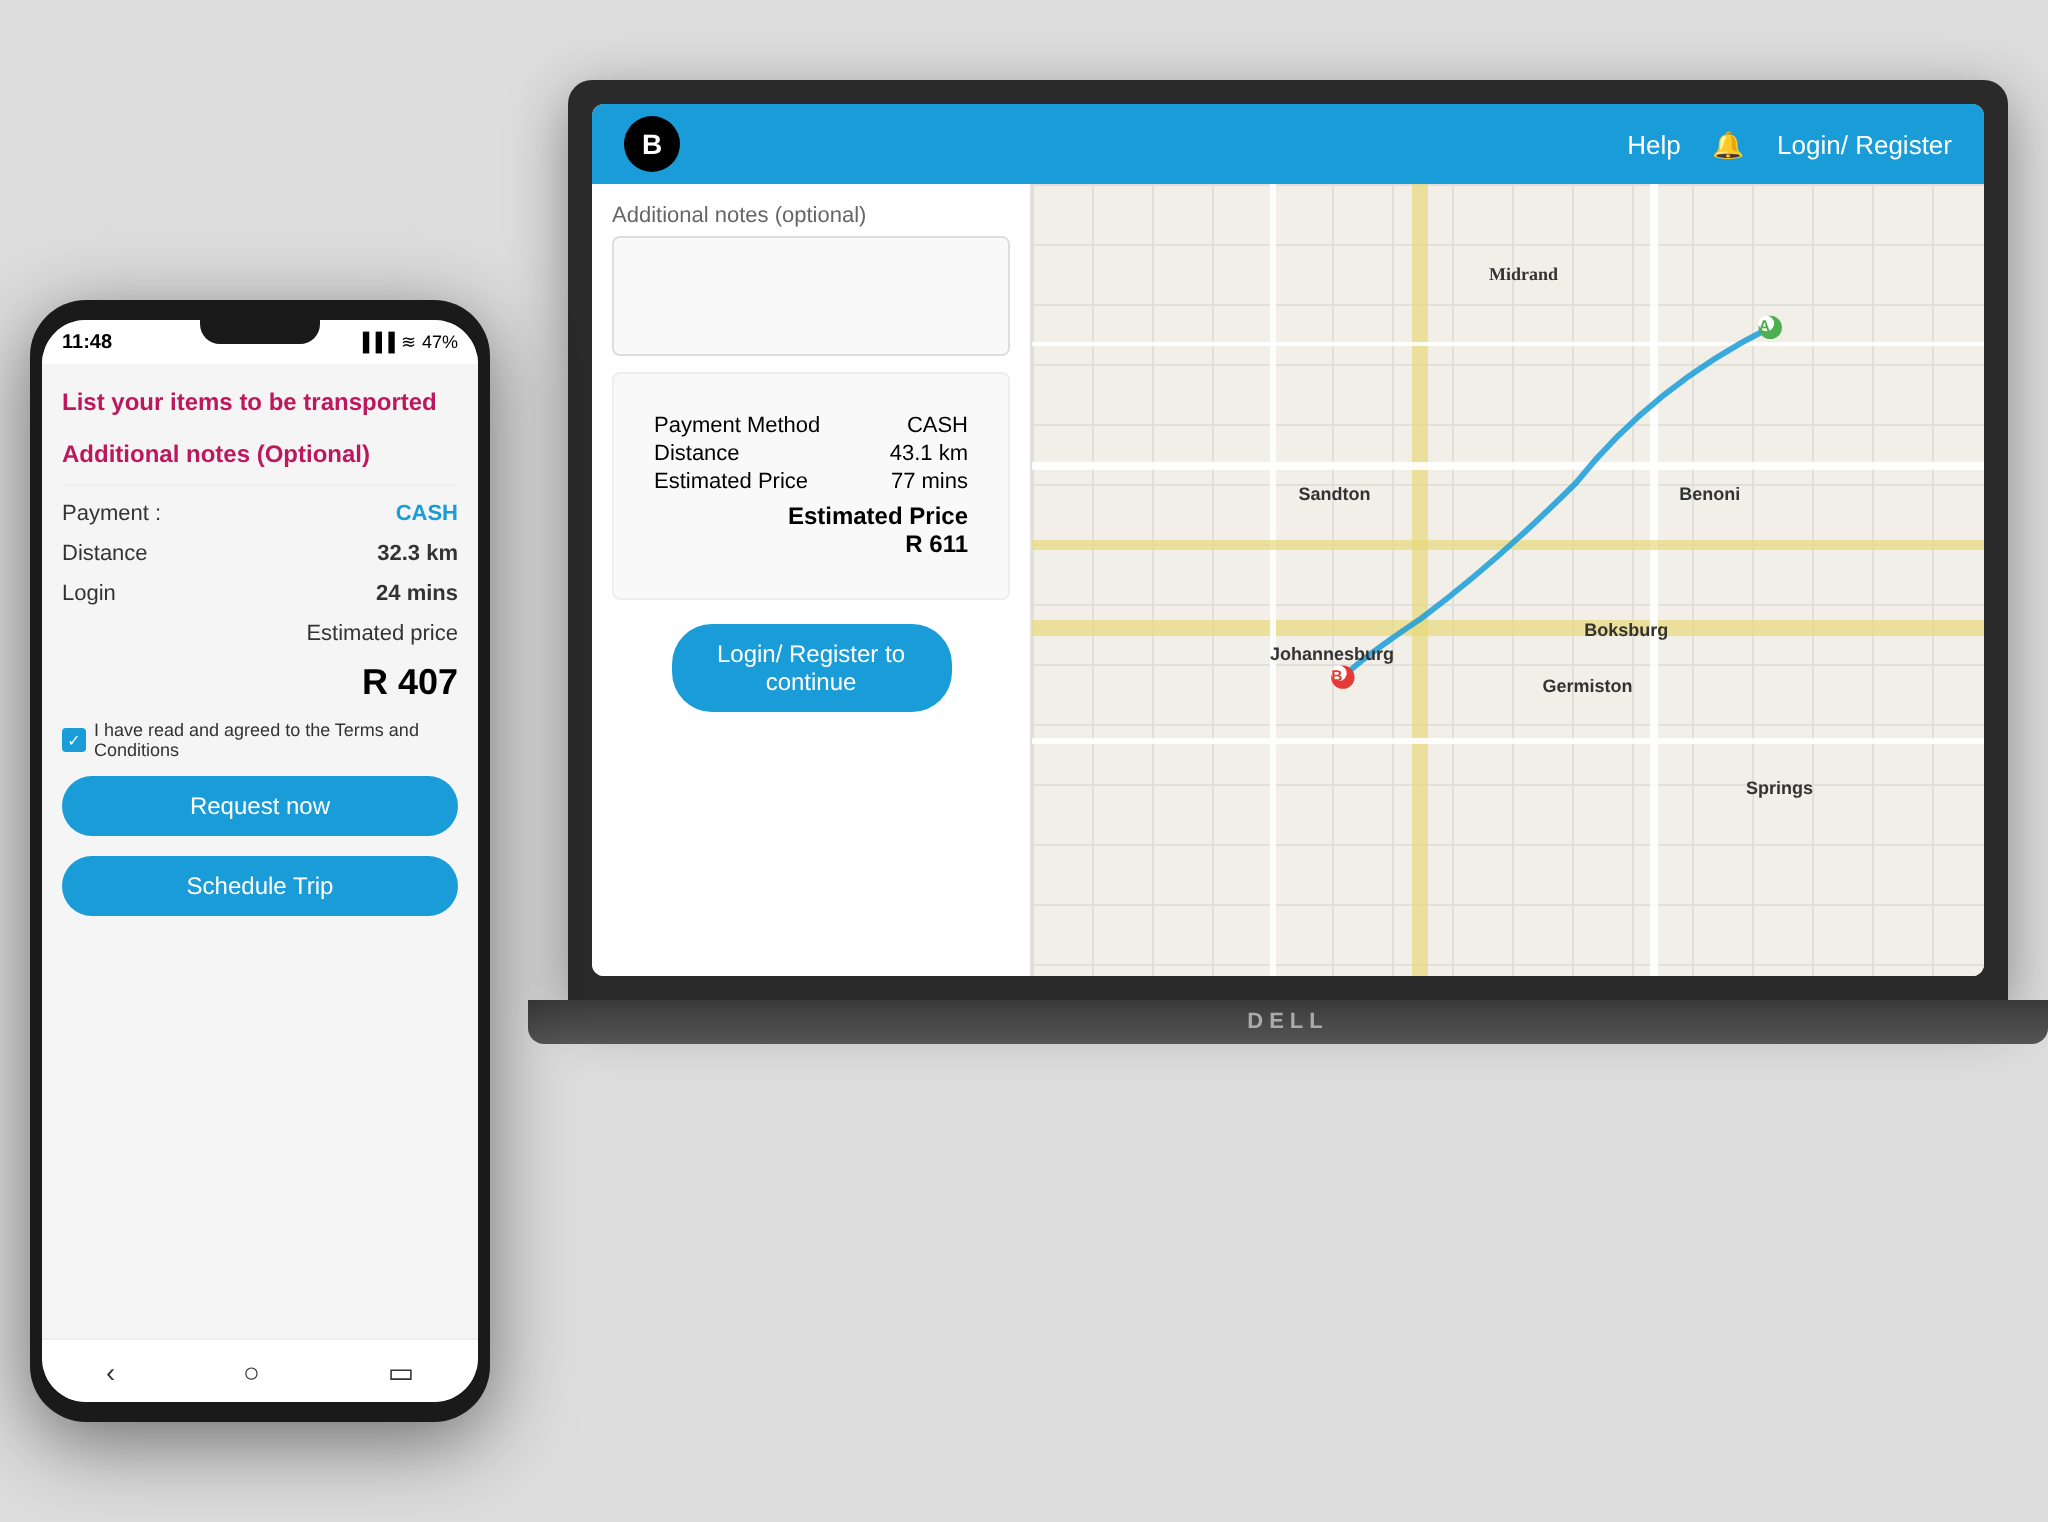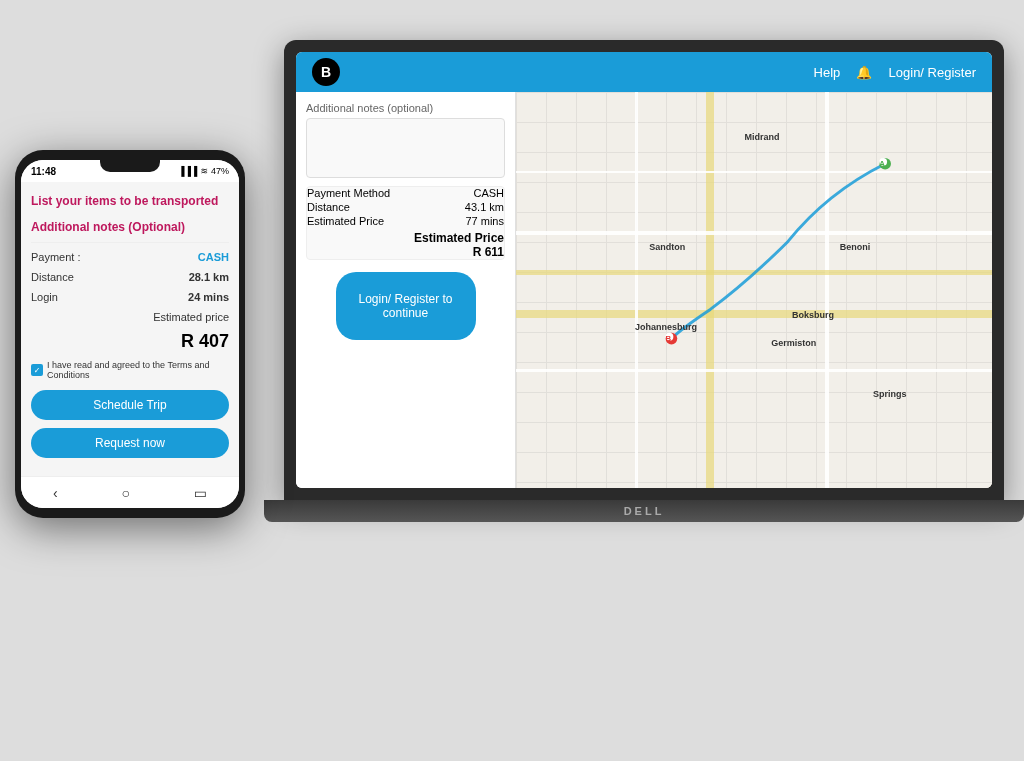--- a/index.html
+++ b/index.html
@@ -134,21 +134,21 @@
       border: 1px solid #ddd;
       border-radius: 4px;
       background: #f9f9f9;
       resize: none;
       font-size: 11px;
       padding: 4px;
     }
 
     .payment-info {
       margin-top: 8px;
-      padding: 0;
+      padding: 20px;
       background: #f9f9f9;
       border: 1px solid #eee;
       border-radius: 4px;
       font-size: 11px;
     }
 
     .payment-info .row {
       display: flex;
       justify-content: space-between;
       margin-bottom: 2px;
@@ -160,21 +160,21 @@
       font-weight: bold;
       margin-top: 4px;
     }
 
     .login-btn {
       margin-top: 12px;
       background: #1a9cd8;
       color: #fff;
       border: none;
       border-radius: 20px;
-      padding: 20px 12px;
+      padding: 8px 12px;
       font-size: 12px;
       cursor: pointer;
       width: 140px;
       align-self: center;
     }
 
     
     .map-area {
       flex: 1;
       position: relative;
@@ -196,21 +196,21 @@
       color: #333;
       white-space: nowrap;
     }
 
     
     .phone {
       position: absolute;
       left: 15px;
       top: 150px;
       width: 230px;
-      height: 368px;
+      height: 561px;
       background: #1a1a1a;
       border-radius: 28px;
       padding: 10px 6px;
       box-shadow: 0 10px 40px rgba(0,0,0,0.5);
       z-index: 10;
     }
 
     .phone-notch {
       width: 60px;
       height: 12px;
@@ -499,21 +499,21 @@
                 <path d="M 380 50 Q 320 80 280 130 Q 240 170 200 200 Q 170 220 160 230" stroke="#1a9cd8" stroke-width="3" fill="none" stroke-dasharray="0" opacity="0.85"></path>
 
                 <circle cx="160" cy="230" r="6" fill="#e53935"></circle>
                 <circle cx="158" cy="228" r="4" fill="#fff"></circle>
                 <text x="154" y="232" font-size="8" font-weight="bold" fill="#e53935">B</text>
                 <circle cx="380" cy="50" r="6" fill="#4CAF50"></circle>
                 <circle cx="378" cy="48" r="4" fill="#fff"></circle>
                 <text x="374" y="52" font-size="8" font-weight="bold" fill="#4CAF50">A</text>
               </svg>
 
-              <span class="map-label" style="top: 10%; left: 48%;">Midrand</span>
+              <span class="map-label" style="top: 10%; left: 48%; font-family: Liberation Serif, serif;">Midrand</span>
               <span class="map-label" style="top: 38%; left: 28%;">Sandton</span>
               <span class="map-label" style="top: 58%; left: 25%;">Johannesburg</span>
               <span class="map-label" style="top: 62%; left: 45%; margin-left: 41px;">Germiston</span>
               <span class="map-label" style="top: 55%; left: 58%;">Boksburg</span>
               <span class="map-label" style="top: 38%; left: 68%; text-align: center;">Benoni</span>
               <span class="map-label" style="top: 75%; left: 75%;">Springs</span>
             </div>
           </div>
 
         </div>
@@ -548,40 +548,40 @@
 
         <div class="divider"></div>
 
         <div class="phone-payment-row">
           <span>Payment :</span>
           <span class="phone-cash">CASH</span>
         </div>
 
         <div class="phone-dist-row">
           <span>Distance</span>
-          <span class="phone-dist-val">28.1 km</span>
+          <span class="phone-dist-val">32.3 km</span>
         </div>
 
         <div class="phone-dist-row">
           <span>Login</span>
           <span class="phone-dist-val">24 mins</span>
         </div>
 
         <div class="phone-price-row">
           <span>Estimated price</span>
         </div>
         <div class="phone-price-big">R 407</div>
 
         <div class="phone-terms-row">
           <div class="phone-checkbox">✓</div>
           <span>I have read and agreed to the Terms and Conditions</span>
         </div>
 
+        <button class="phone-btn">Request now</button>
         <button class="phone-btn secondary">Schedule Trip</button>
-        <button class="phone-btn">Request now</button>
 
       </div>
 
       <div class="phone-bottomnav">
         <span class="phone-nav-btn">‹</span>
         <span class="phone-nav-btn">○</span>
         <span class="phone-nav-btn">▭</span>
       </div>
 
     </div>

